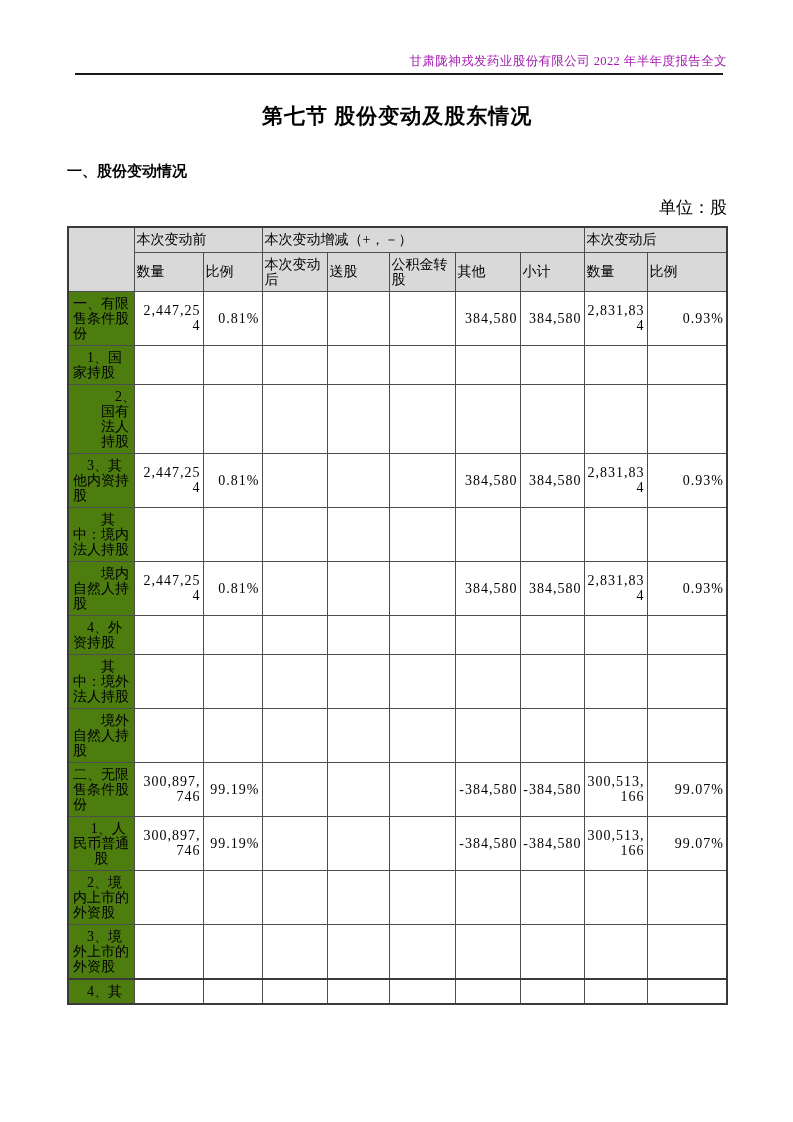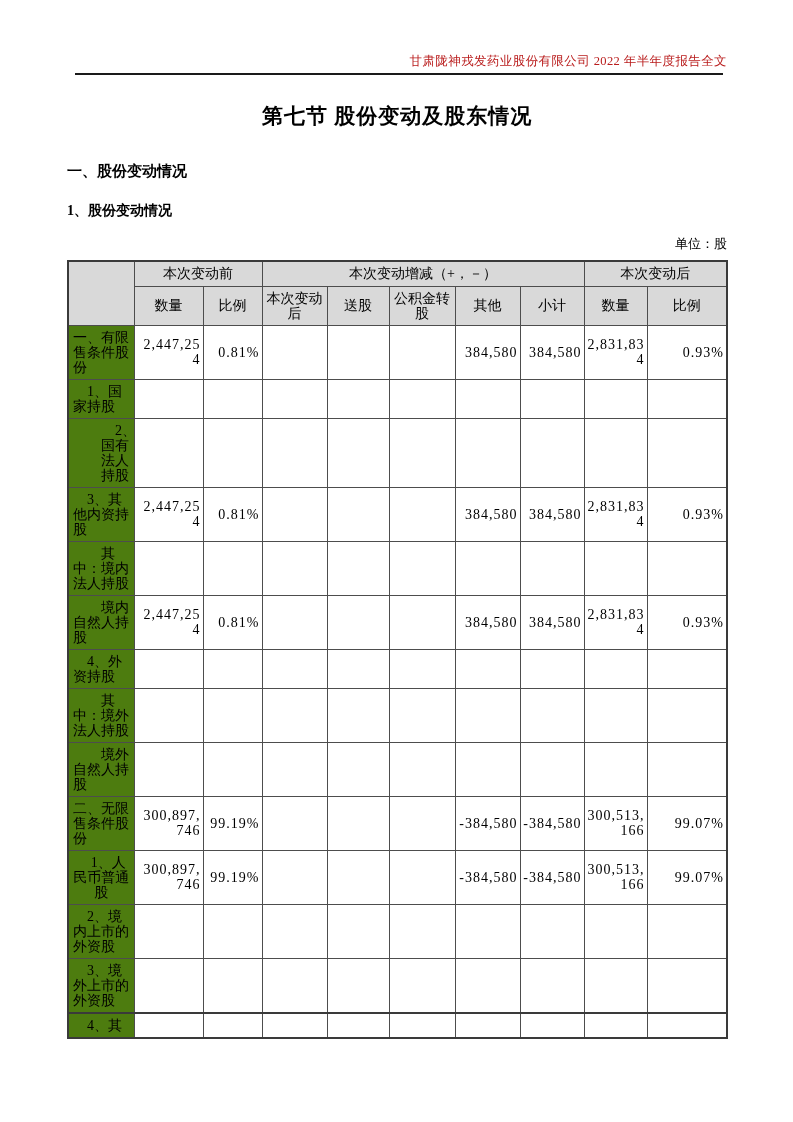--- a/index.html
+++ b/index.html
@@ -5,39 +5,39 @@
   * { margin:0; padding:0; box-sizing:border-box; }
   html,body { background:#ffffff; }
   .page {
     width:793px; height:1122px; background:#ffffff; color:#000;
     font-family:"Liberation Serif","DejaVu Serif",serif;
     position:relative; overflow:hidden; margin:0 auto;
   }
   .content { padding:0 66px 0 67px; }
   .running-header {
     padding-top:53px; text-align:right; font-size:12.5px;
-    letter-spacing:0.4px; color:#b91c1c;
+    letter-spacing:0.4px; color:#a21caf;
   }
   .header-rule { height:2px; background:#1a1a1a; margin:3px 4px 0 8px; }
   .chapter-title {
     margin-top:27px; text-align:center; font-size:21px; font-weight:bold;
     letter-spacing:1px;
   }
   .section-heading { margin-top:32px; font-size:15px; font-weight:bold; }
   .subsection-heading { margin-top:21px; font-size:14px; font-weight:bold; }
-  .unit-label { margin-top:15px; text-align:right; font-size:13px; }
+  .unit-label { margin-top:15px; text-align:right; font-size:17px; }
   table.share-table {
     margin-top:7px; border-collapse:collapse; table-layout:fixed;
     width:660px; font-size:14px; line-height:15px; border:2px solid #3a3a3a;
   }
   .share-table th, .share-table td {
     border:1px solid #4d4d4d; vertical-align:middle; overflow:hidden;
   }
   .share-table th {
-    background:#d9d9d9; font-weight:normal; text-align:center; padding:4px 2px;
+    background:#d9d9d9; font-weight:normal; text-align:left; padding:4px 2px;
   }
   .share-table tr.group-row th { height:25px; }
   .share-table td.label {
     background:#4d7c0f; text-align:left; padding:4px 4px; word-break:break-all;
   }
   .share-table td.num {
     text-align:right; padding:4px 2px; word-break:break-all; letter-spacing:1px;
   }
   .share-table tbody tr:last-child td { border-top:2px solid #3a3a3a; }
   .share-table tbody tr:last-child { height:22px; }
@@ -54,21 +54,20 @@
 <div class="page">
   <div class="content">
 
     <div class="running-header">甘肃陇神戎发药业股份有限公司 2022 年半年度报告全文</div>
     <div class="header-rule"></div>
 
     <h1 class="chapter-title">第七节 股份变动及股东情况</h1>
 
     <h2 class="section-heading">一、股份变动情况</h2>
 
-    <h3 class="subsection-heading">1、股份变动情况</h3>
 
     <div class="unit-label">单位：股</div>
 
     <table class="share-table">
       <colgroup>
         <col class="c0">
           <col class="c1">
           <col class="c2">
           <col class="c3">
           <col class="c4">

